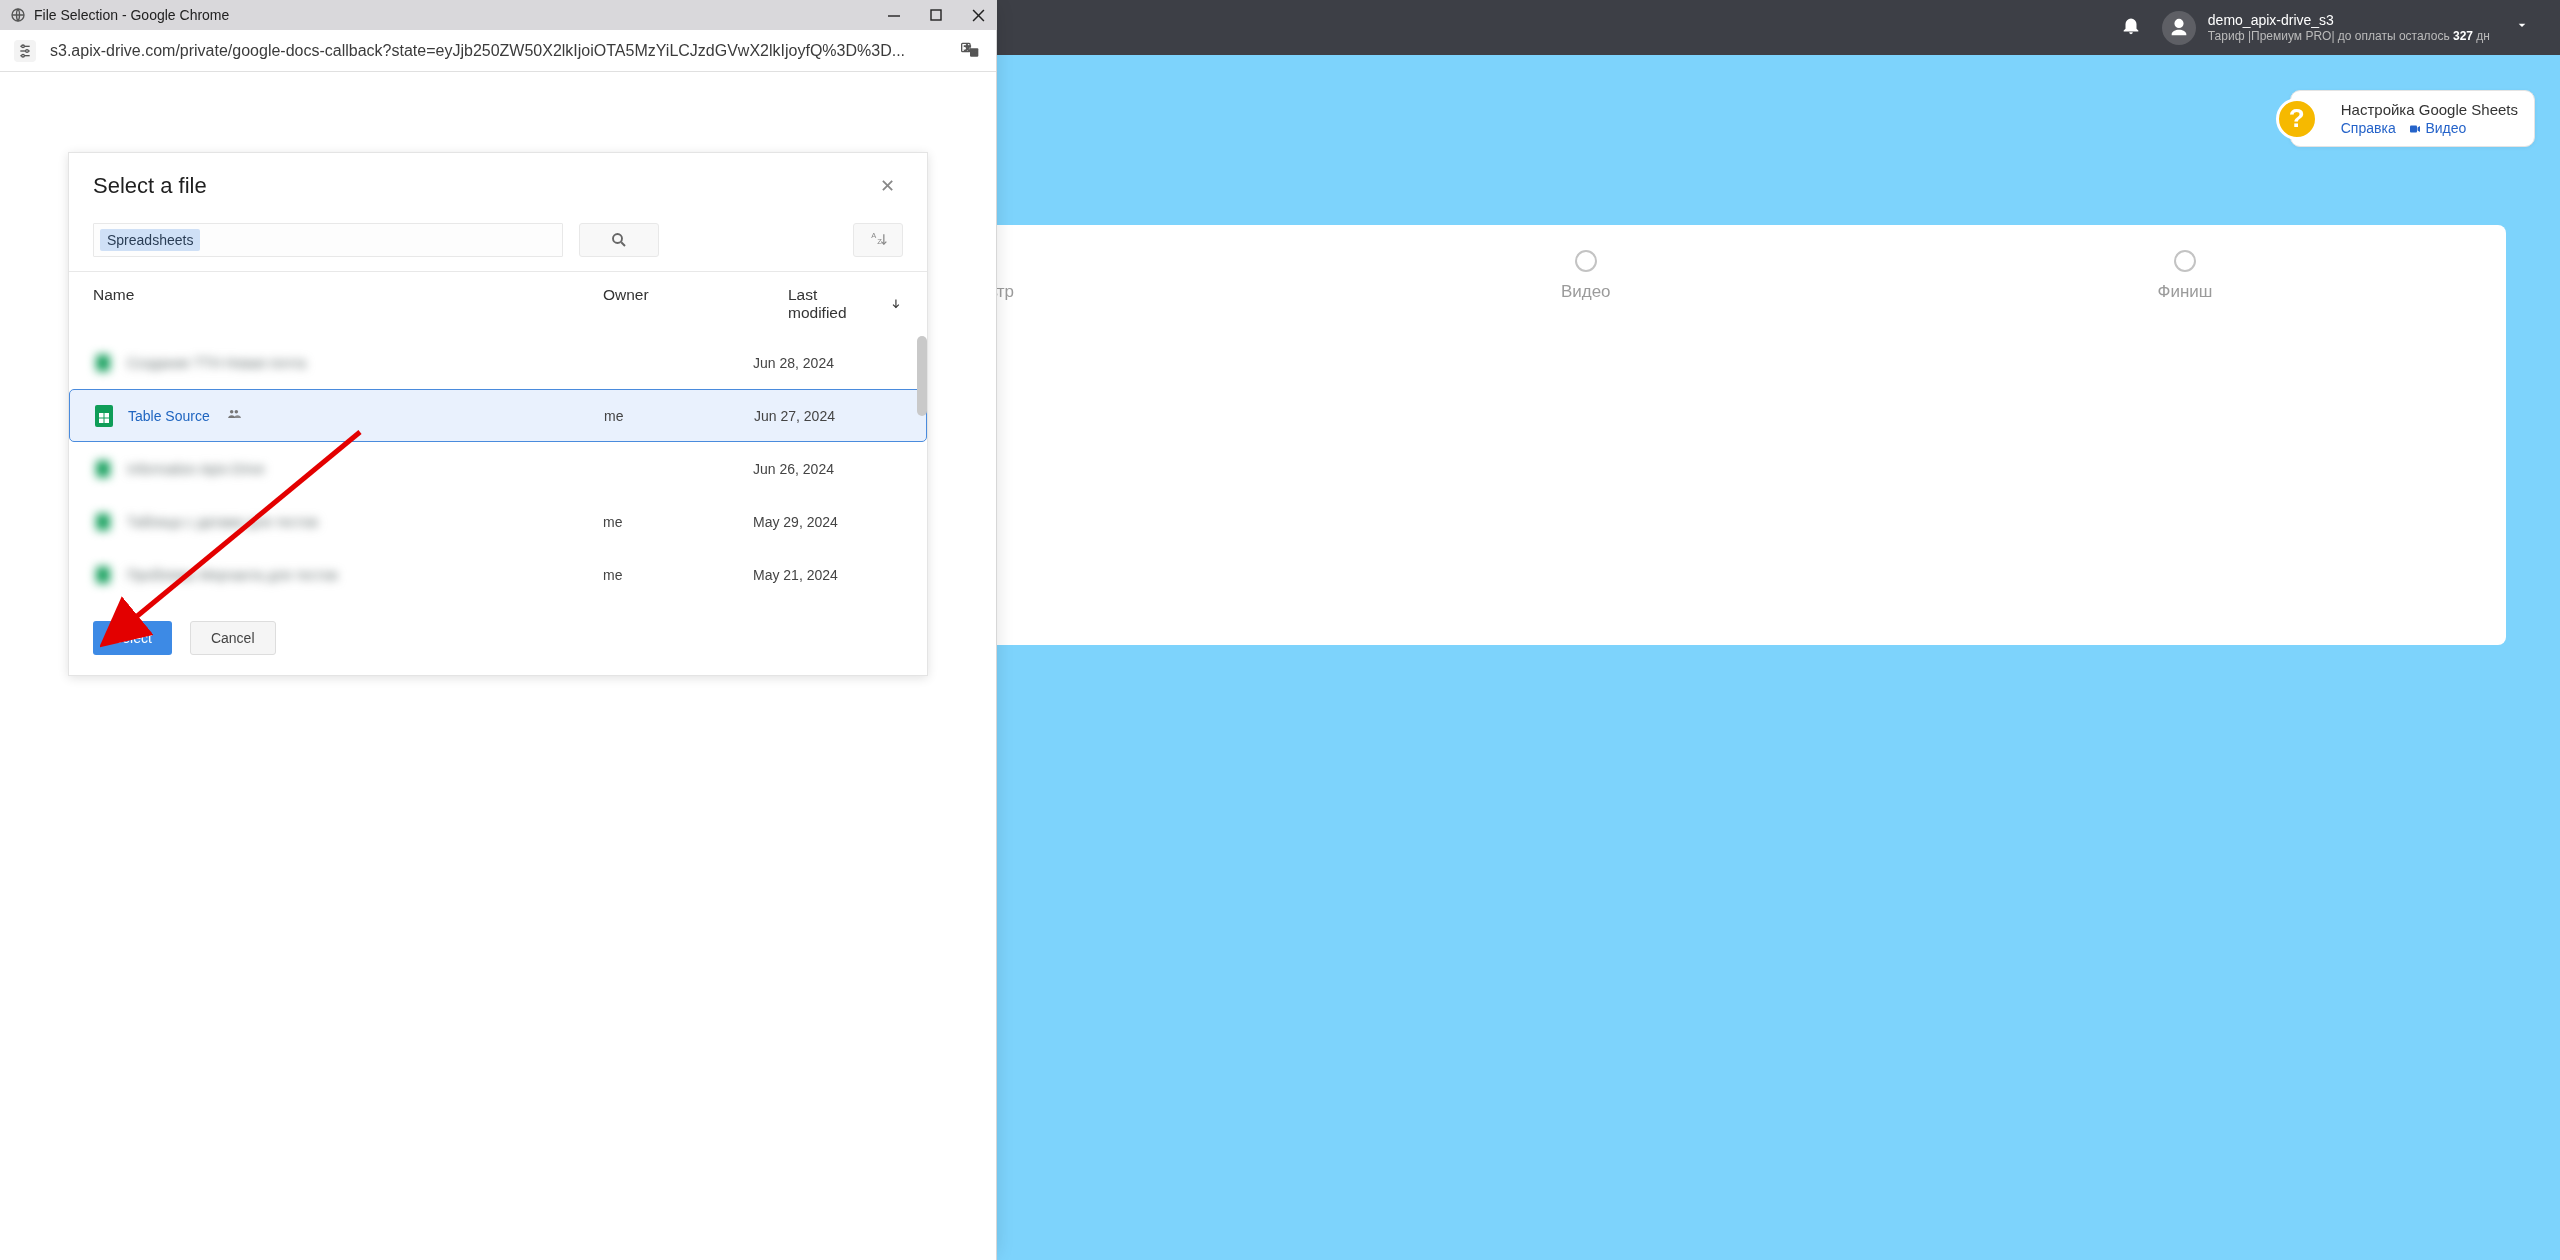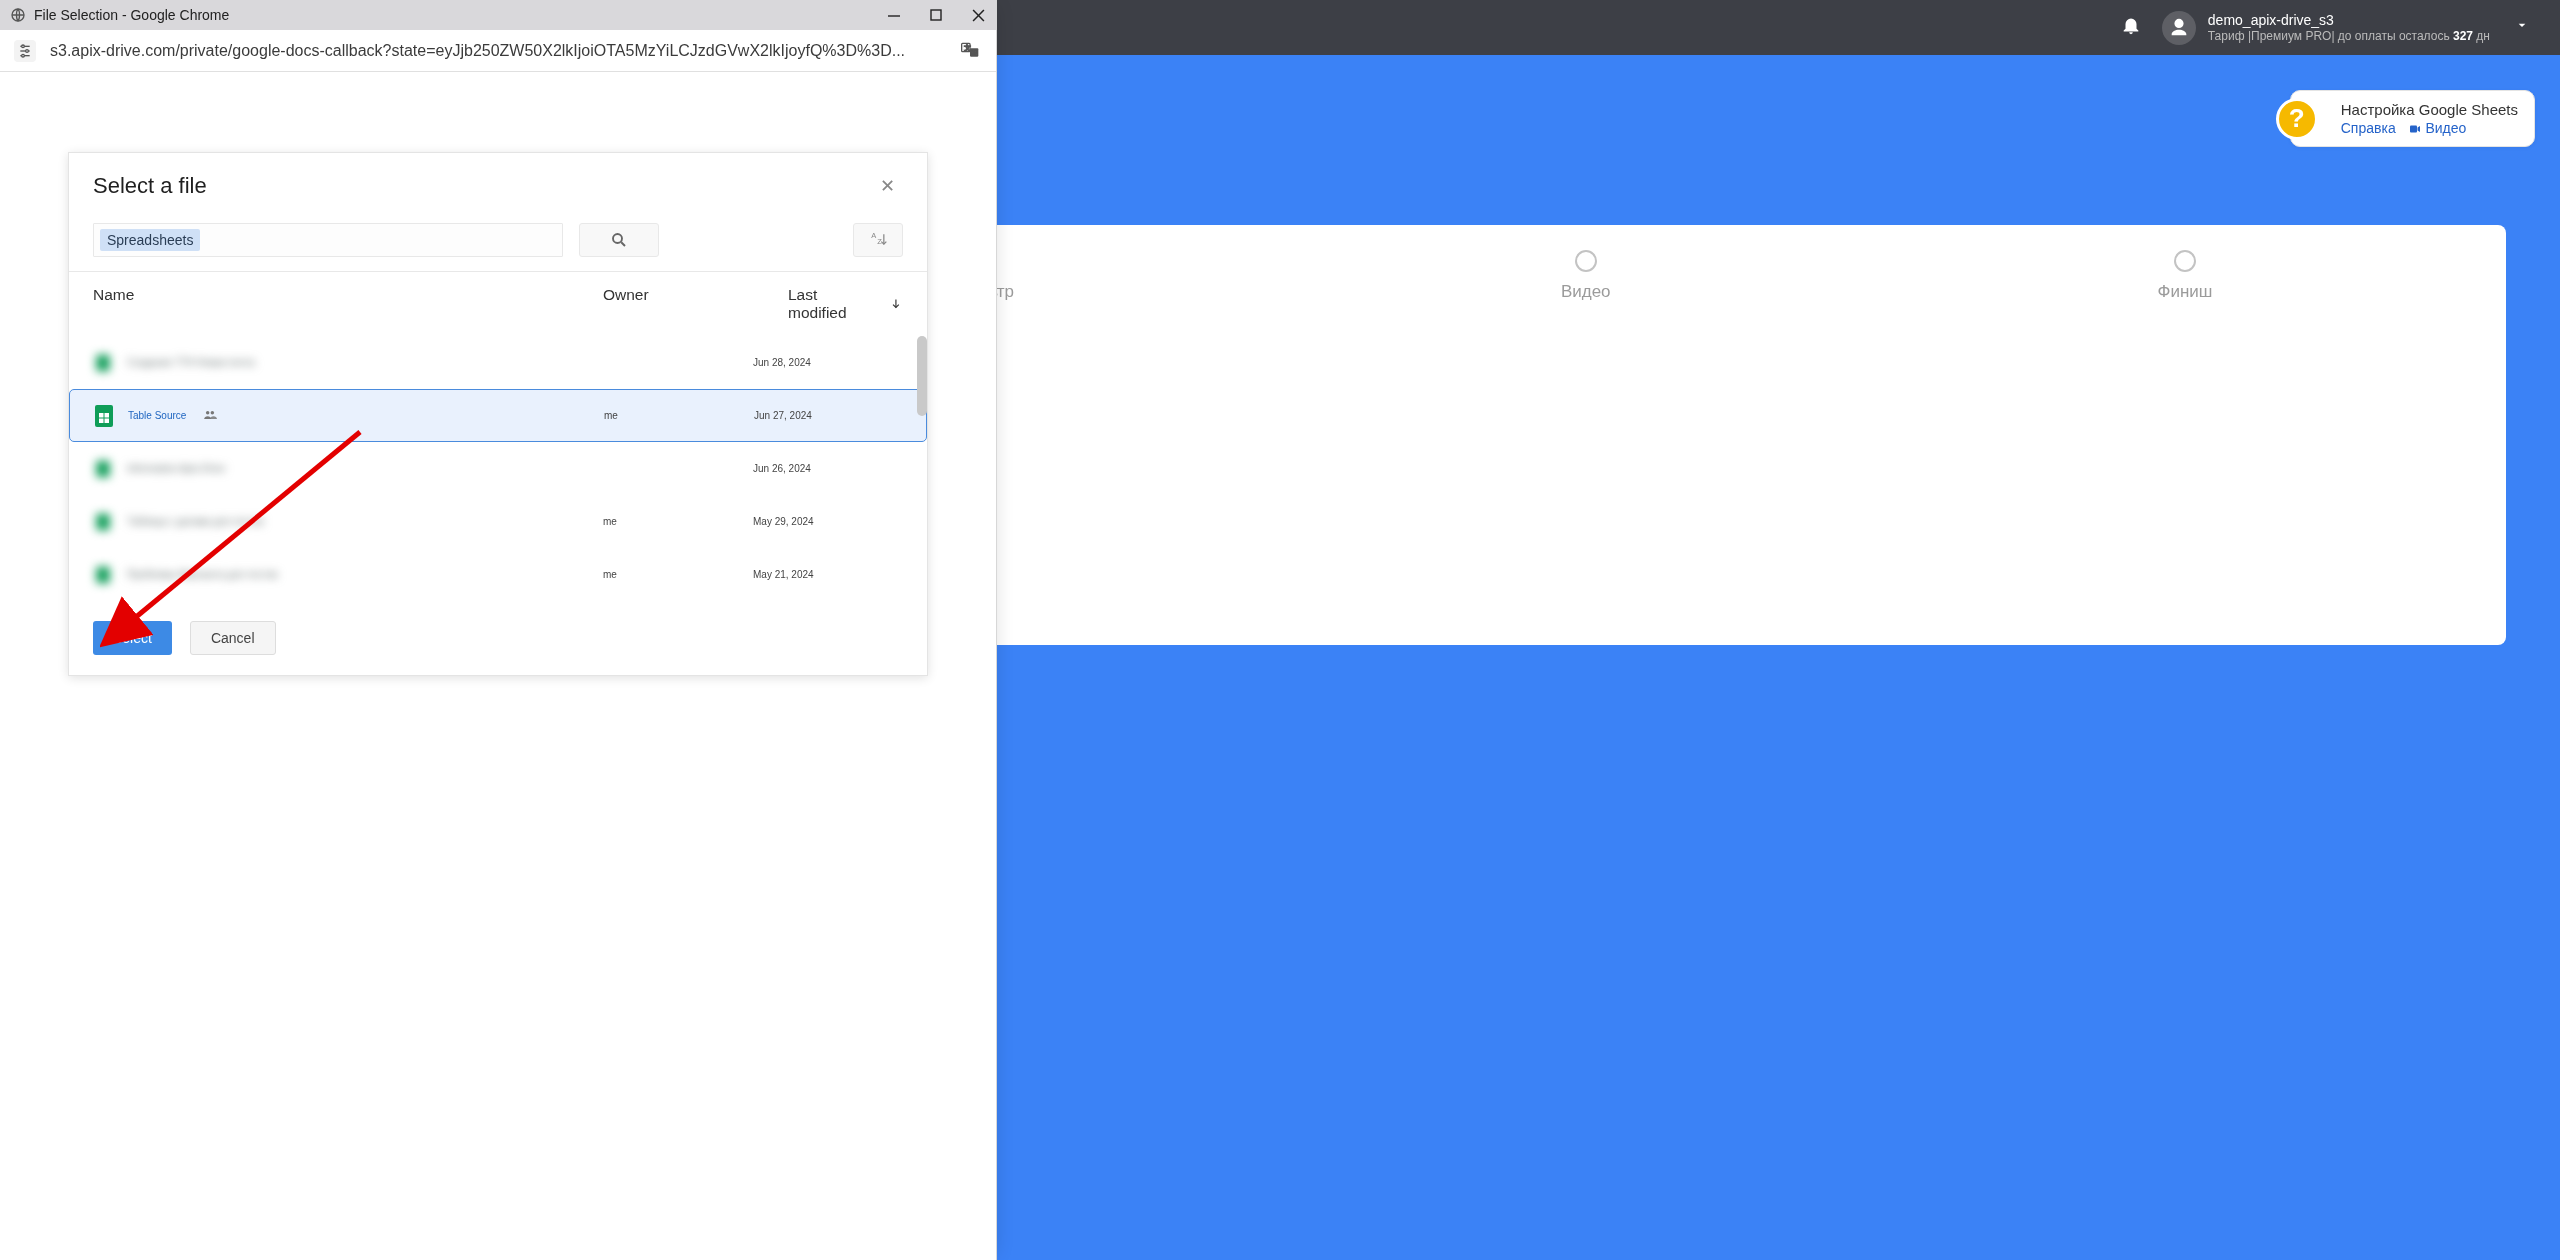--- a/index.html
+++ b/index.html
@@ -1,19 +1,19 @@
 <!DOCTYPE html>
 <html><head>
 <meta charset="utf-8">
 <style>
   * { box-sizing: border-box; margin: 0; padding: 0; }
   body { font-family: "Segoe UI", Arial, sans-serif; background: #fff; width: 2560px; height: 1260px; overflow: hidden; position: relative; }
 
   
-  .bg-page { position: absolute; inset: 0; background: #3b82f6; }
+  .bg-page { position: absolute; inset: 0; background: #7dd3fc; }
   .bg-topbar { height: 55px; background: #3d3f46; display: flex; align-items: center; justify-content: flex-end; padding: 0 30px; gap: 20px; }
   .bg-bell { color: #fff; font-size: 22px; }
   .bg-user-wrap { display: flex; align-items: center; gap: 12px; }
   .bg-avatar { width: 34px; height: 34px; border-radius: 50%; background: #5e5f65; display: flex; align-items: center; justify-content: center; }
   .bg-avatar svg { fill: #fff; }
   .bg-user-info { color: #fff; font-size: 14px; line-height: 1.3; }
   .bg-user-name { font-weight: 500; }
   .bg-user-tariff { font-size: 12px; color: #bbb; }
   .bg-user-tariff strong { color: #fff; }
   .bg-chevron { color: #fff; font-size: 18px; margin-left: 12px; }
@@ -56,21 +56,21 @@
   .chip { background: #cfe0f6; color: #2a3d55; font-size: 14px; padding: 3px 7px; border-radius: 2px; }
   .search-btn { width: 80px; height: 34px; border: 1px solid #e8e8e8; background: #f8f8f8; border-radius: 3px; display: flex; align-items: center; justify-content: center; }
   .sort-btn { margin-left: auto; width: 50px; height: 34px; border: 1px solid #e8e8e8; background: #f8f8f8; border-radius: 3px; display: flex; align-items: center; justify-content: center; color: #7a7a7a;}
 
   .col-headers { display: flex; padding: 14px 24px; color: #333; font-size: 15.5px; }
   .col-name { flex: 0 0 510px; }
   .col-owner { flex: 0 0 150px; }
   .col-mod { flex: 1; display: flex; align-items: center; gap: 10px; margin-left: 35px; }
 
   .file-list { position: relative; }
-  .file-row { display: flex; align-items: center; padding: 0 24px; height: 53px; font-size: 10px; color: #444; }
+  .file-row { display: flex; align-items: center; padding: 0 24px; height: 53px; font-size: 14px; color: #444; }
   .file-row .c-name { flex: 0 0 510px; display: flex; align-items: center; gap: 14px; }
   .file-row .c-owner { flex: 0 0 150px; }
   .file-row .c-mod { flex: 1; }
   .file-row.blurred .blur-text { filter: blur(5px); color: #657070; }
   .file-row.blurred .sheets-icon { filter: blur(5px); }
   .file-row.selected { background: #e9f1fd; border: 1px solid #4a8bdd; border-radius: 5px; }
   .file-row.selected .c-name span.fname { color: #1f65c0; font-weight: 500; }
   .sheets-icon { width: 20px; height: 24px; display: inline-flex; align-items: center; justify-content: center;}
   .shared-icon { color: #777; }
 

